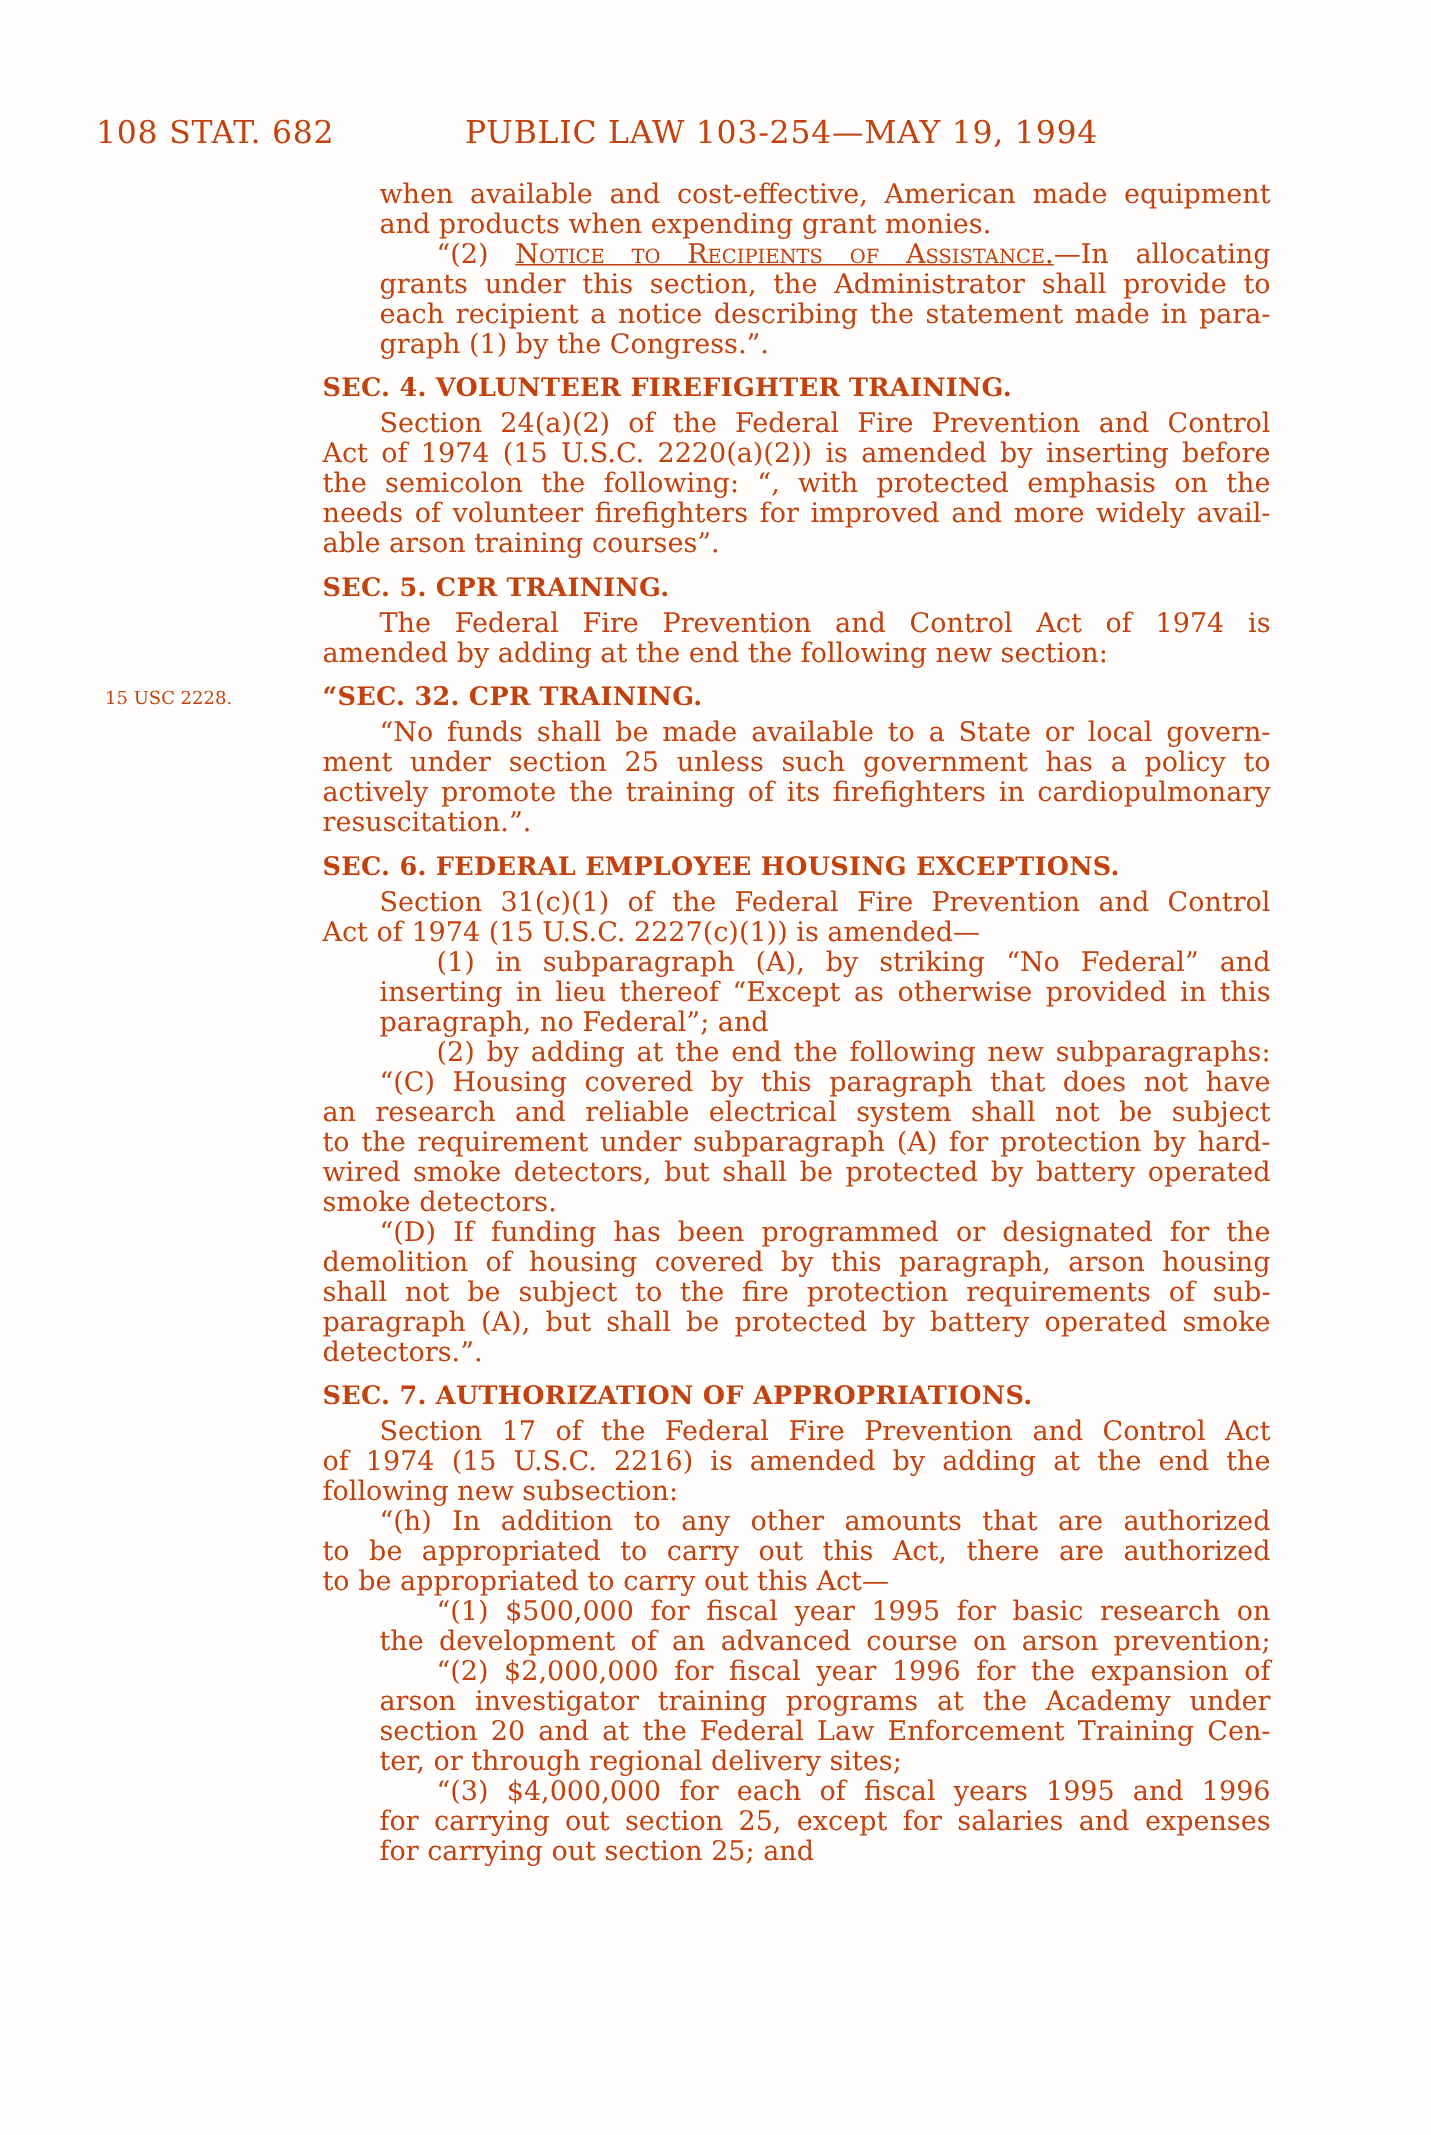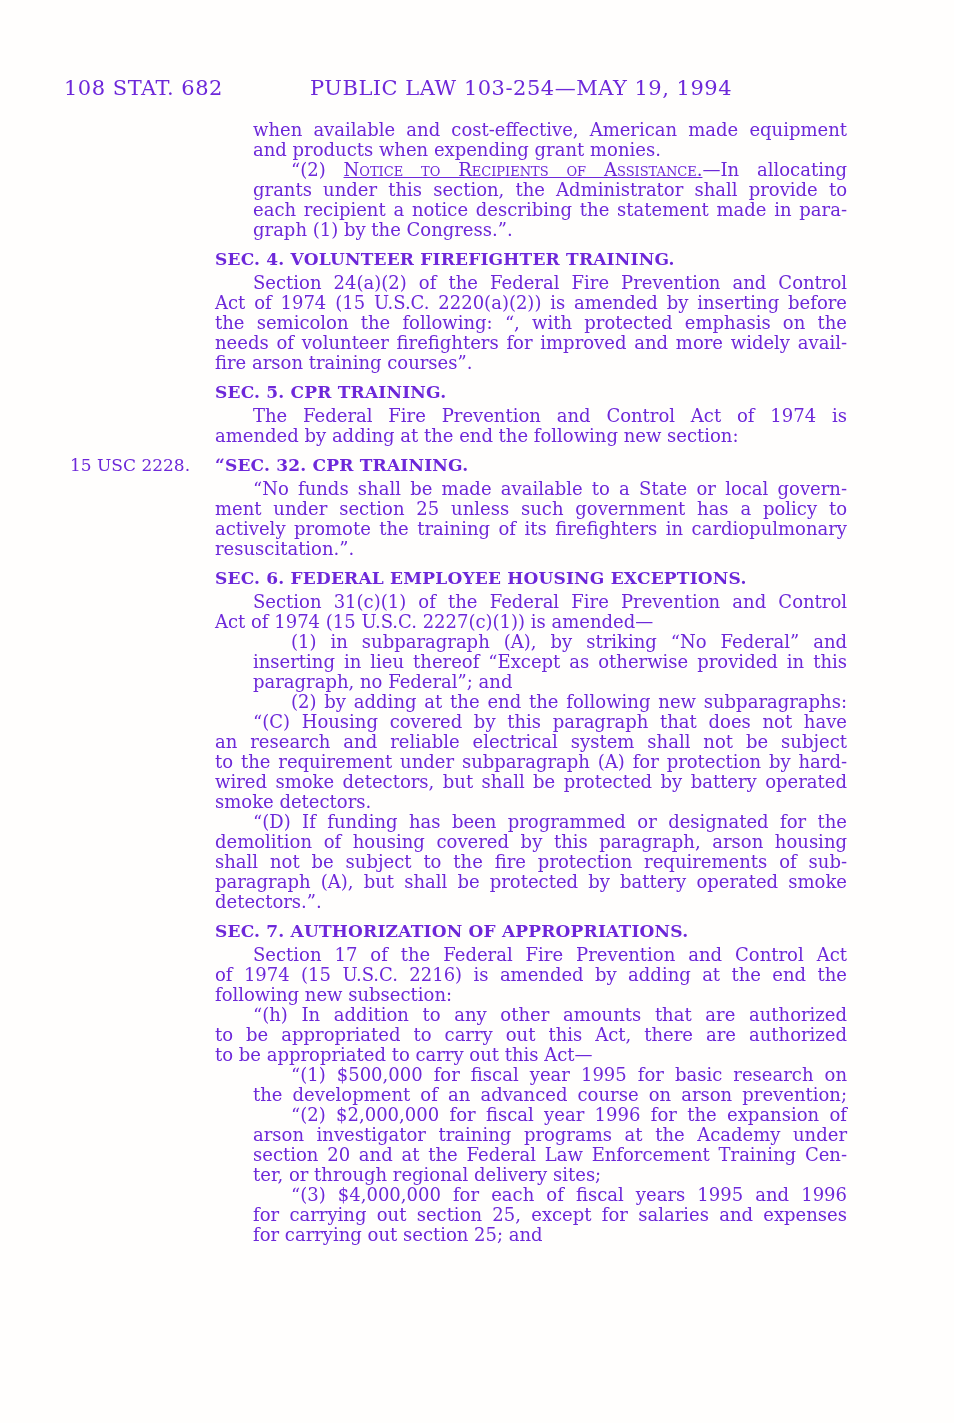--- a/index.html
+++ b/index.html
@@ -2,21 +2,21 @@
 <html><head>
 <meta charset="utf-8">
 <style>
   html, body { margin: 0; padding: 0; background: #ffffff; }
   .page {
     position: relative;
     width: 954px;
     height: 1423px;
     background: #fffefd;
     font-family: "DejaVu Serif", "Liberation Serif", serif;
-    color: #6d28d9;
+    color: #c2410c;
     overflow: hidden;
   }
   .hdr-stat {
     position: absolute;
     left: 64px;
     top: 76px;
     font-size: 21px;
     line-height: 24px;
     letter-spacing: 0.5px;
     white-space: nowrap;
@@ -29,21 +29,21 @@
     font-size: 21px;
     line-height: 24px;
     letter-spacing: 0.5px;
     text-align: center;
     white-space: nowrap;
   }
   .margin-note {
     position: absolute;
     left: 70px;
     top: 455px;
-    font-size: 17px;
+    font-size: 12px;
     line-height: 20px;
     white-space: nowrap;
   }
   .content {
     position: absolute;
     left: 215px;
     top: 120px;
     width: 632px;
     font-size: 18px;
     line-height: 20px;
@@ -92,21 +92,21 @@
         <span class="ln">each recipient a notice describing the statement made in para-</span>
         <span class="ln last">graph (1) by the Congress.”.</span>
       </div>
 
     <div class="hd">SEC. 4. VOLUNTEER FIREFIGHTER TRAINING.</div>
     <div class="blk fi">
         <span class="ln">Section 24(a)(2) of the Federal Fire Prevention and Control</span>
         <span class="ln">Act of 1974 (15 U.S.C. 2220(a)(2)) is amended by inserting before</span>
         <span class="ln">the semicolon the following: “, with protected emphasis on the</span>
         <span class="ln">needs of volunteer firefighters for improved and more widely avail-</span>
-        <span class="ln last">fire arson training courses”.</span>
+        <span class="ln last">able arson training courses”.</span>
       </div>
 
     <div class="hd">SEC. 5. CPR TRAINING.</div>
     <div class="blk fi">
         <span class="ln">The Federal Fire Prevention and Control Act of 1974 is</span>
         <span class="ln last">amended by adding at the end the following new section:</span>
       </div>
 
     <div class="hd">“SEC. 32. CPR TRAINING.</div>
     <div class="blk fi">

